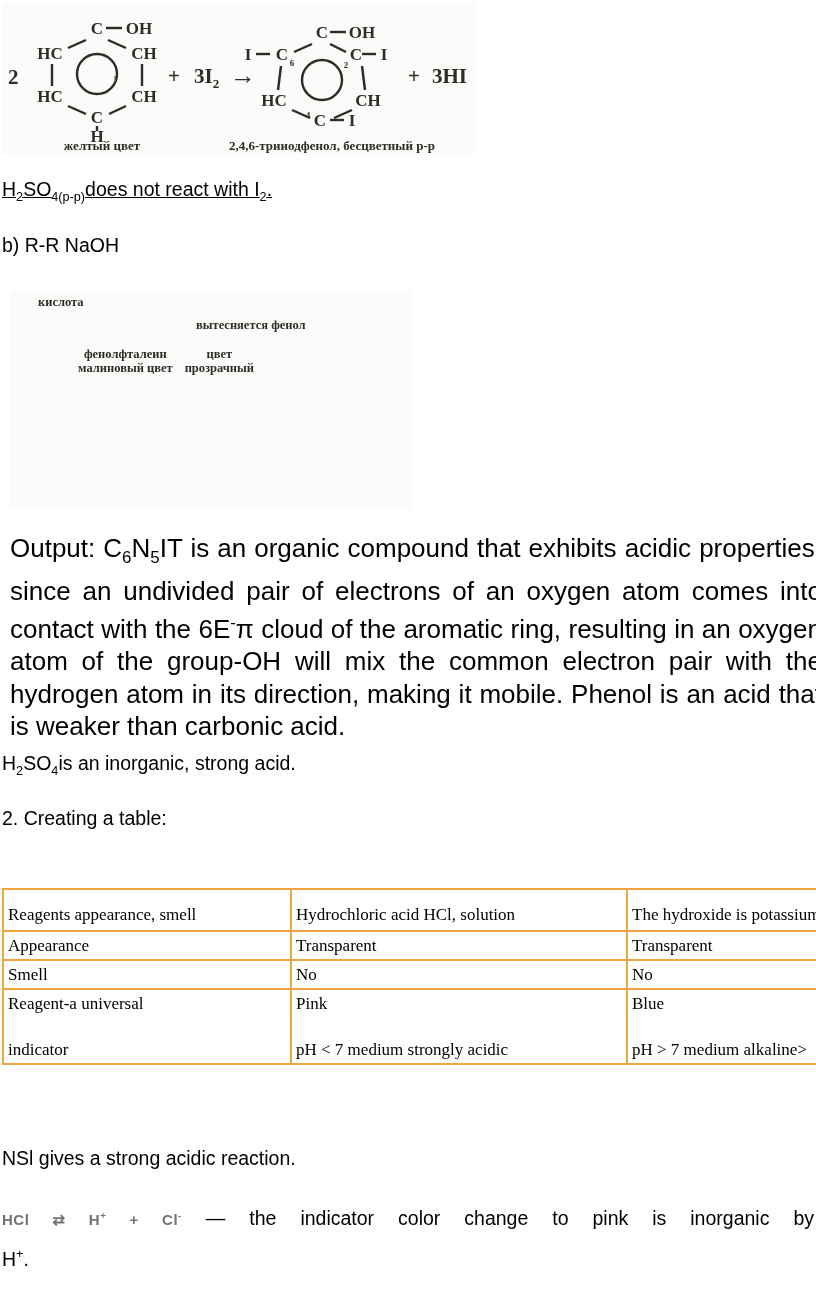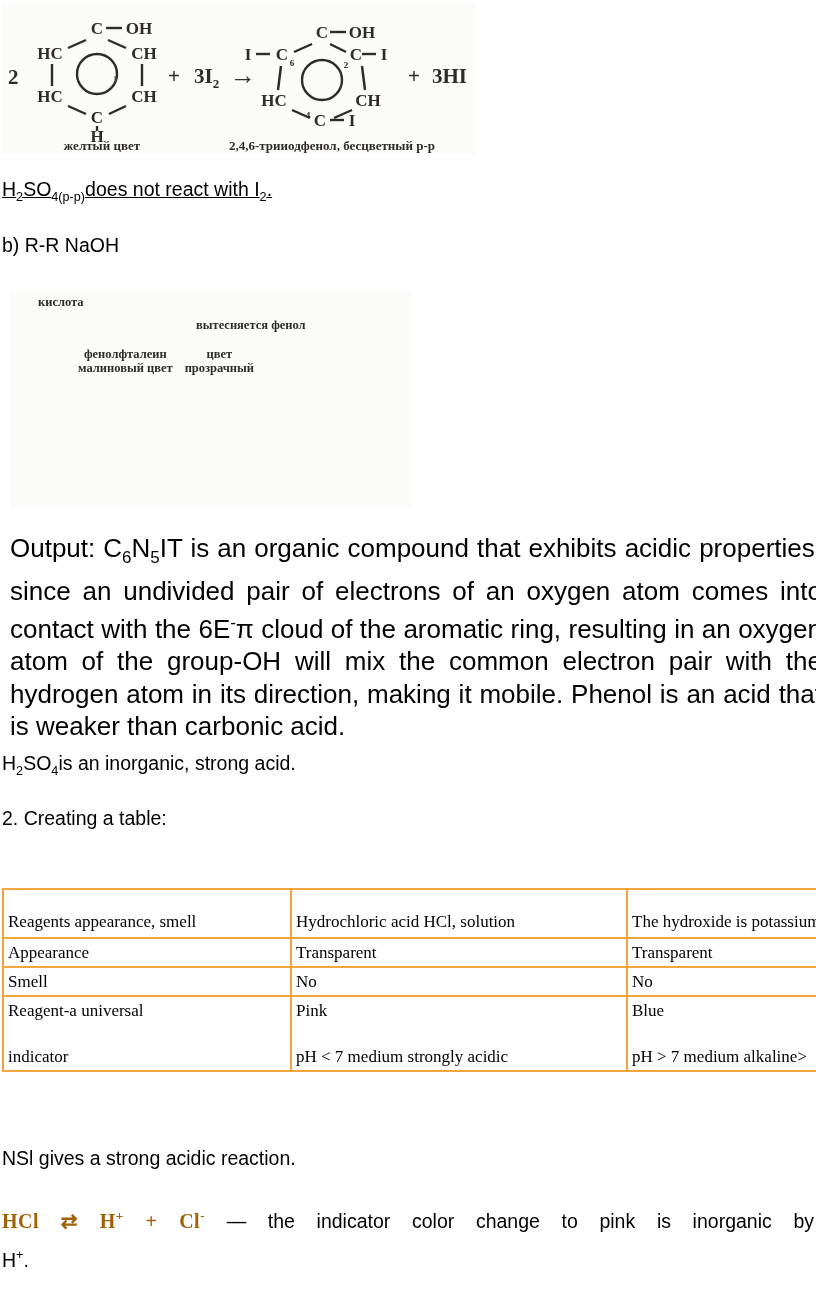--- a/index.html
+++ b/index.html
@@ -26,29 +26,29 @@
   .para{position:absolute;left:10px;top:532px;width:812px;font-size:26px;line-height:32.5px;
         text-align:justify;}
 
   
   .tbl-wrap{position:absolute;left:2px;top:888px;width:814px;overflow:hidden;}
   table{border-collapse:collapse;table-layout:fixed;width:1008px;
         font-family:"Liberation Serif",serif;font-size:17px;color:#000;}
   td{border:2px solid #f2a43e;vertical-align:top;padding:4px 4px 3px 4px;overflow:hidden;
      white-space:nowrap;}
   .c1{width:278px;} .c2{width:326px;} .c3{width:396px;}
-  tr.hdr td{padding:22px 4px 5px 4px;}
+  tr.hdr td{padding:15px 4px 5px 4px;}
   tr.tall td{height:64px;}
   .cell-gap{height:26px;}
 
   
   .final{position:absolute;left:2px;top:1199px;width:812px;font-size:19.5px;line-height:34px;}
   .final .l1{text-align:justify;text-align-last:justify;}
-  .formula{font-family:Liberation Serif, serif;font-weight:700;color:#a16207;
-           font-size:20px;letter-spacing:.5px;}
+  .formula{font-family:Liberation Sans, sans-serif;font-weight:700;color:#737373;
+           font-size:15px;letter-spacing:.5px;}
 </style>
 </head>
 <body>
 
 <div class="page">
 
   <div class="rxn scan">
     <svg width="474" height="152" viewBox="0 0 474 152" font-family="Liberation Serif, serif" font-weight="bold" fill="#2f2b27">
 
       <text x="6" y="82" font-size="21">2</text>

